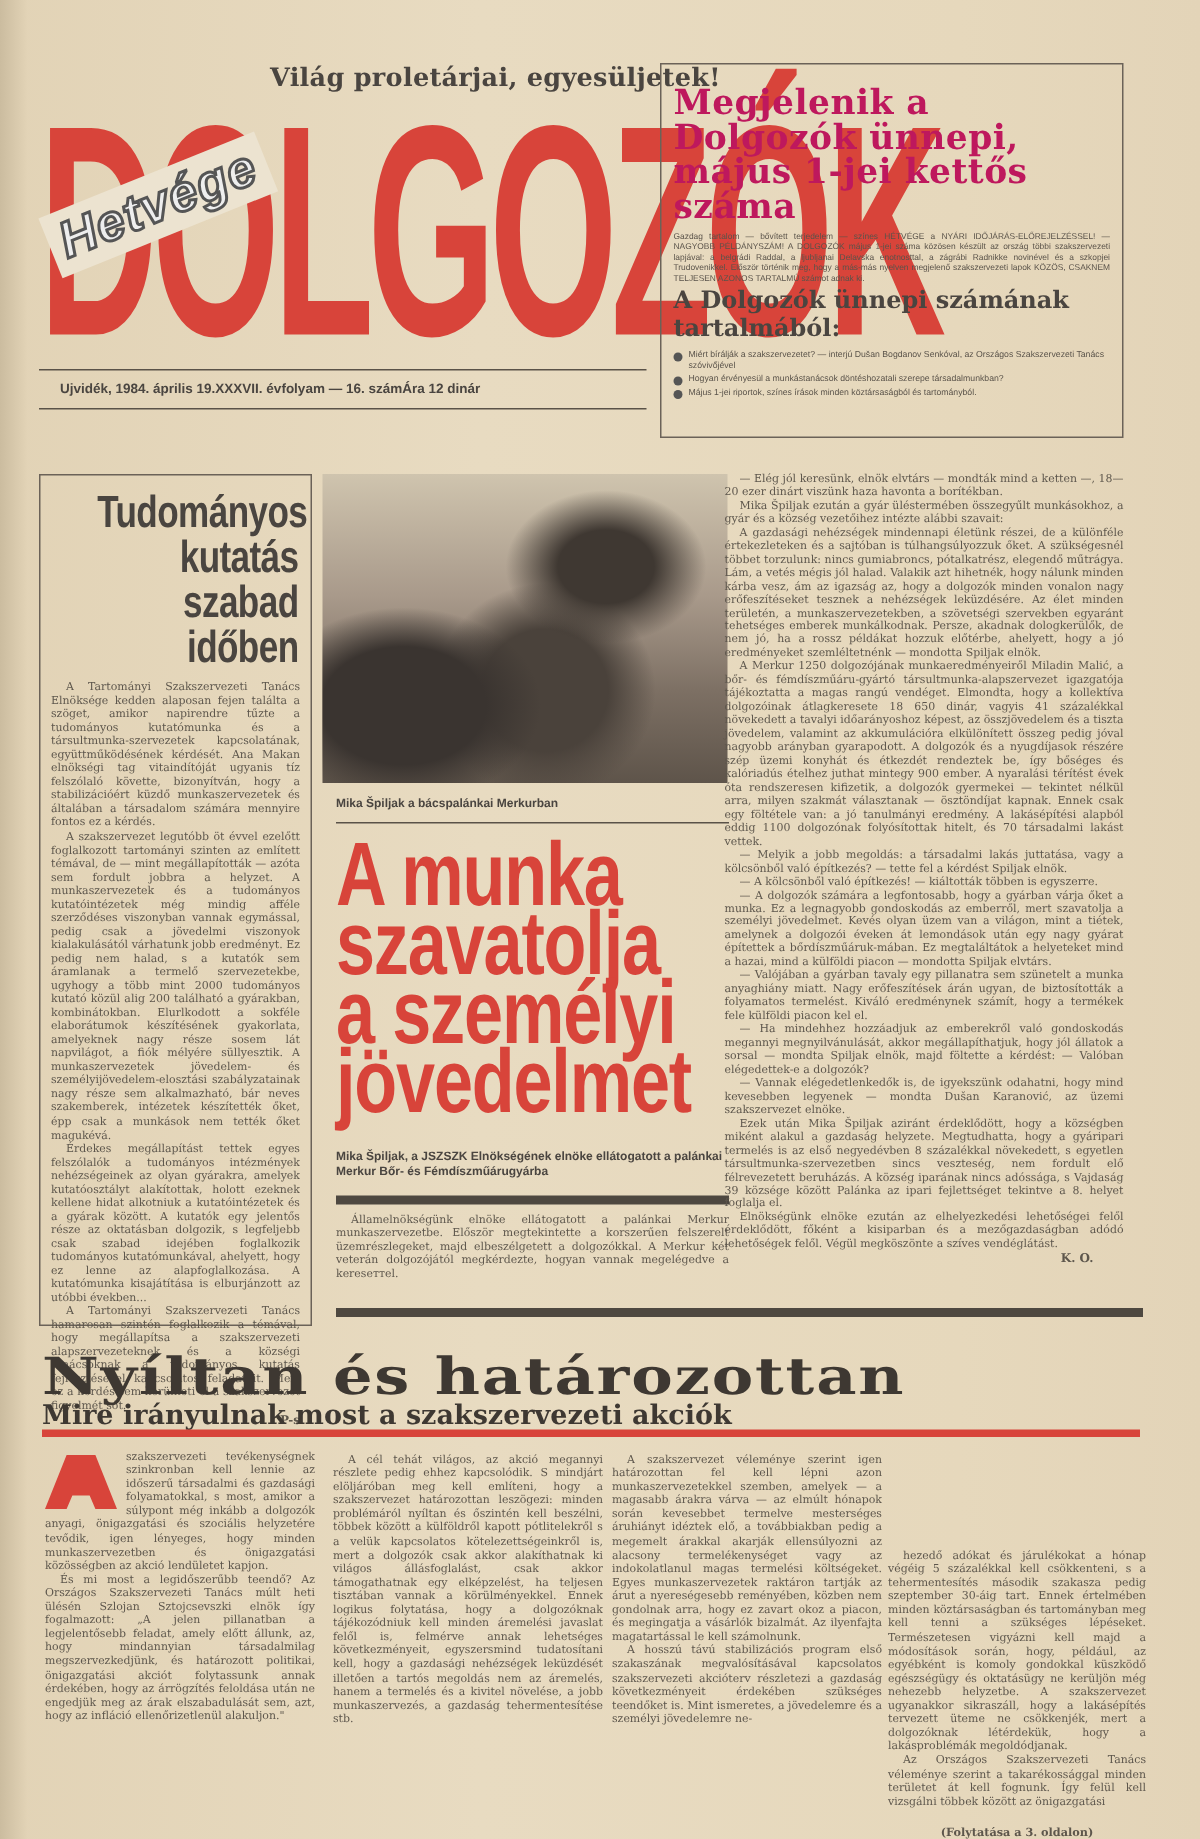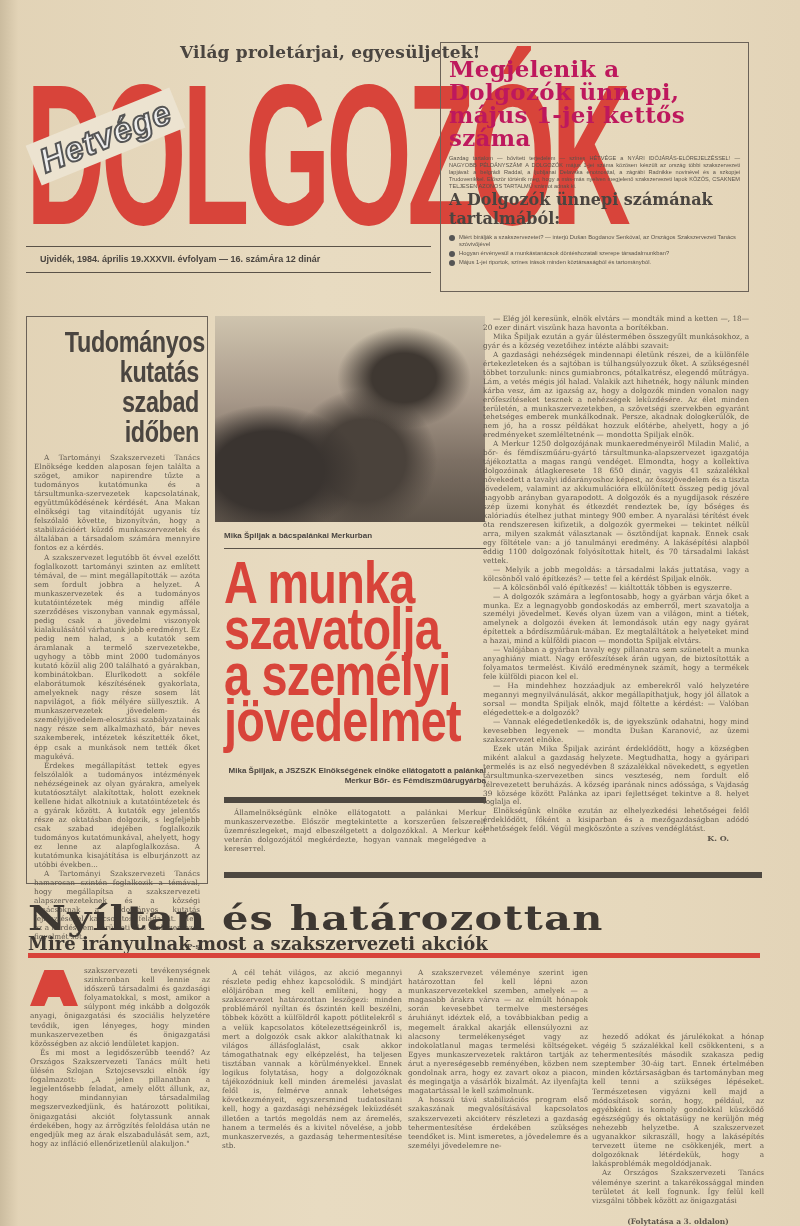--- a/index.html
+++ b/index.html
@@ -40,21 +40,21 @@
   .body6{font-size:7.3px;line-height:9.05px;color:#5d564c;text-align:justify;}
   .body6 p{margin:0;text-indent:10px;}
   .sig{text-align:right;font-weight:bold;font-size:8px;}
   
   .photo{left:215px;top:316px;width:270px;height:206px;
          background:
            radial-gradient(ellipse at 20% 75%,#3a3430 0 18%,transparent 30%),
            radial-gradient(ellipse at 70% 30%,#3f3832 0 12%,transparent 25%),
            radial-gradient(ellipse at 55% 70%,#4a423b 0 20%,transparent 35%),
            linear-gradient(180deg,#cfc4ae 0%,#a8998a 40%,#7d7064 70%,#5e544a 100%);}
-  .caption{font-family:"Liberation Sans",sans-serif;font-weight:bold;font-size:8px;color:#4a4540;text-align:right;}
+  .caption{font-family:"Liberation Sans",sans-serif;font-weight:bold;font-size:8px;color:#4a4540;}
   .redhead{font-family:"Liberation Sans",sans-serif;font-weight:bold;color:#d8443a;font-size:60px;line-height:46px;
            letter-spacing:-1px;}
   .redhead span{display:block;transform:scaleX(0.78);transform-origin:left;white-space:nowrap;}
   .darkbar{height:6px;background:#4e4840;}
   
   .bighead{left:28px;top:898px;font-size:34px;font-weight:bold;color:#3e3832;letter-spacing:1px;
            font-family:"DejaVu Serif",serif;transform:scaleX(1.22);transform-origin:left;}
   .subhead{left:28px;top:933px;font-size:18px;font-weight:bold;color:#3e3832;}
   .redbar{height:5px;background:#d8443a;}
   .dropcap{float:left;width:48px;height:36px;margin:4px 6px 0 0;background:#d8443a;
@@ -126,21 +126,21 @@
 
 <div class="abs body6" style="left:483px;top:300px;width:266px;line-height:8.95px;margin-top:15px;">
   <p>— Elég jól keresünk, elnök elvtárs — mondták mind a ketten —, 18—20 ezer dinárt viszünk haza havonta a borítékban.</p>
   <p>Mika Špiljak ezután a gyár üléstermében összegyűlt munkásokhoz, a gyár és a község vezetőihez intézte alábbi szavait:</p>
   <p>A gazdasági nehézségek mindennapi életünk részei, de a különféle értekezleteken és a sajtóban is túlhangsúlyozzuk őket. A szükségesnél többet torzulunk: nincs gumiabroncs, pótalkatrész, elegendő műtrágya. Lám, a vetés mégis jól halad. Valakik azt hihetnék, hogy nálunk minden kárba vesz, ám az igazság az, hogy a dolgozók minden vonalon nagy erőfeszítéseket tesznek a nehézségek leküzdésére. Az élet minden területén, a munkaszervezetekben, a szövetségi szervekben egyaránt tehetséges emberek munkálkodnak. Persze, akadnak dologkerülők, de nem jó, ha a rossz példákat hozzuk előtérbe, ahelyett, hogy a jó eredményeket szemléltetnénk — mondotta Spiljak elnök.</p>
   <p>A Merkur 1250 dolgozójának munkaeredményeiről Miladin Malić, a bőr- és fémdíszműáru-gyártó társultmunka-alapszervezet igazgatója tájékoztatta a magas rangú vendéget. Elmondta, hogy a kollektíva dolgozóinak átlagkeresete 18 650 dinár, vagyis 41 százalékkal növekedett a tavalyi időarányoshoz képest, az összjövedelem és a tiszta jövedelem, valamint az akkumulációra elkülönített összeg pedig jóval nagyobb arányban gyarapodott. A dolgozók és a nyugdíjasok részére szép üzemi konyhát és étkezdét rendeztek be, így bőséges és kalóriadús ételhez juthat mintegy 900 ember. A nyaralási térítést évek óta rendszeresen kifizetik, a dolgozók gyermekei — tekintet nélkül arra, milyen szakmát választanak — ösztöndíjat kapnak. Ennek csak egy föltétele van: a jó tanulmányi eredmény. A lakásépítési alapból eddig 1100 dolgozónak folyósítottak hitelt, és 70 társadalmi lakást vettek.</p>
   <p>— Melyik a jobb megoldás: a társadalmi lakás juttatása, vagy a kölcsönből való építkezés? — tette fel a kérdést Spiljak elnök.</p>
   <p>— A kölcsönből való építkezés! — kiáltották többen is egyszerre.</p>
   <p>— A dolgozók számára a legfontosabb, hogy a gyárban várja őket a munka. Ez a legnagyobb gondoskodás az emberről, mert szavatolja a személyi jövedelmet. Kevés olyan üzem van a világon, mint a tiétek, amelynek a dolgozói éveken át lemondások után egy nagy gyárat építettek a bőrdíszműáruk-mában. Ez megtaláltátok a helyeteket mind a hazai, mind a külföldi piacon — mondotta Spiljak elvtárs.</p>
   <p>— Valójában a gyárban tavaly egy pillanatra sem szünetelt a munka anyaghiány miatt. Nagy erőfeszítések árán ugyan, de biztosították a folyamatos termelést. Kiváló eredménynek számít, hogy a termékek fele külföldi piacon kel el.</p>
-  <p>— Ha mindehhez hozzáadjuk az emberekről való helyzetére megannyi megnyilvánulását, akkor megállapíthatjuk, hogy jól állatok a sorsal — mondta Spiljak elnök, majd föltette a kérdést: — Valóban elégedettek-e a dolgozók?</p>
+  <p>— Ha mindehhez hozzáadjuk az emberekről való gondoskodás megannyi megnyilvánulását, akkor megállapíthatjuk, hogy jól állatok a sorsal — mondta Spiljak elnök, majd föltette a kérdést: — Valóban elégedettek-e a dolgozók?</p>
   <p>— Vannak elégedetlenkedők is, de igyekszünk odahatni, hogy mind kevesebben legyenek — mondta Dušan Karanović, az üzemi szakszervezet elnöke.</p>
   <p>Ezek után Mika Špiljak aziránt érdeklődött, hogy a községben miként alakul a gazdaság helyzete. Megtudhatta, hogy a gyáripari termelés is az első negyedévben 8 százalékkal növekedett, s egyetlen társultmunka-szervezetben sincs veszteség, nem fordult elő félrevezetett beruházás. A község iparának nincs adóssága, s Vajdaság 39 községe között Palánka az ipari fejlettséget tekintve a 8. helyet foglalja el.</p>
   <p>Elnökségünk elnöke ezután az elhelyezkedési lehetőségei felől érdeklődött, főként a kisiparban és a mezőgazdaságban adódó lehetőségek felől. Végül megköszönte a szíves vendéglátást.</p>
   <div class="sig" style="padding-right:20px;">K. O.</div>
 </div>
 <div class="abs darkbar" style="left:224px;top:872px;width:538px;"></div>
 
 <div class="abs bighead">Nyíltan és határozottan</div>
 <div class="abs subhead">Mire irányulnak most a szakszervezeti akciók</div>
 <div class="abs redbar" style="left:28px;top:953px;width:732px;"></div>
@@ -148,19 +148,19 @@
 <div class="col" style="left:30px;top:966px;width:180px;">
   <div class="dropcap"></div>
   <p style="text-indent:0">szakszervezeti tevékenységnek szinkronban kell lennie az időszerű társadalmi és gazdasági folyamatokkal, s most, amikor a súlypont még inkább a dolgozók anyagi, önigazgatási és szociális helyzetére tevődik, igen lényeges, hogy minden munkaszervezetben és önigazgatási közösségben az akció lendületet kapjon.</p>
   <p>És mi most a legidőszerűbb teendő? Az Országos Szakszervezeti Tanács múlt heti ülésén Szlojan Sztojcsevszki elnök így fogalmazott: „A jelen pillanatban a legjelentősebb feladat, amely előtt állunk, az, hogy mindannyian társadalmilag megszervezkedjünk, és határozott politikai, önigazgatási akciót folytassunk annak érdekében, hogy az árrögzítés feloldása után ne engedjük meg az árak elszabadulását sem, azt, hogy az infláció ellenőrizetlenül alakuljon."</p>
 </div>
 <div class="col" style="left:222px;top:968px;width:180px;">
   <p>A cél tehát világos, az akció megannyi részlete pedig ehhez kapcsolódik. S mindjárt elöljáróban meg kell említeni, hogy a szakszervezet határozottan leszögezi: minden problémáról nyíltan és őszintén kell beszélni, többek között a külföldről kapott pótlitelekről s a velük kapcsolatos kötelezettségeinkről is, mert a dolgozók csak akkor alakíthatnak ki világos állásfoglalást, csak akkor támogathatnak egy elképzelést, ha teljesen tisztában vannak a körülményekkel. Ennek logikus folytatása, hogy a dolgozóknak tájékozódniuk kell minden áremelési javaslat felől is, felmérve annak lehetséges következményeit, egyszersmind tudatosítani kell, hogy a gazdasági nehézségek leküzdését illetően a tartós megoldás nem az áremelés, hanem a termelés és a kivitel növelése, a jobb munkaszervezés, a gazdaság tehermentesítése stb.</p>
 </div>
 <div class="col" style="left:408px;top:968px;width:180px;">
   <p>A szakszervezet véleménye szerint igen határozottan fel kell lépni azon munkaszervezetekkel szemben, amelyek — a magasabb árakra várva — az elmúlt hónapok során kevesebbet termelve mesterséges áruhiányt idéztek elő, a továbbiakban pedig a megemelt árakkal akarják ellensúlyozni az alacsony termelékenységet vagy az indokolatlanul magas termelési költségeket. Egyes munkaszervezetek raktáron tartják az árut a nyereségesebb reményében, közben nem gondolnak arra, hogy ez zavart okoz a piacon, és megingatja a vásárlók bizalmát. Az ilyenfajta magatartással le kell számolnunk.</p>
-  <p>A hosszú távú stabilizációs program első szakaszának megvalósításával kapcsolatos szakszervezeti akcióterv részletezi a gazdaság tehermentesítése érdekében szükséges teendőket is. Mint ismeretes, a jövedelemre és a személyi jövedelemre ne-</p>
+  <p>A hosszú távú stabilizációs program első szakaszának megvalósításával kapcsolatos szakszervezeti akcióterv részletezi a gazdaság következményeit érdekében szükséges teendőket is. Mint ismeretes, a jövedelemre és a személyi jövedelemre ne-</p>
 </div>
 <div class="col" style="left:592px;top:1012px;width:172px;margin-top:20px;">
   <p>hezedő adókat és járulékokat a hónap végéig 5 százalékkal kell csökkenteni, s a tehermentesítés második szakasza pedig szeptember 30-áig tart. Ennek értelmében minden köztársaságban és tartományban meg kell tenni a szükséges lépéseket. Természetesen vigyázni kell majd a módosítások során, hogy, például, az egyébként is komoly gondokkal küszködő egészségügy és oktatásügy ne kerüljön még nehezebb helyzetbe. A szakszervezet ugyanakkor sikraszáll, hogy a lakásépítés tervezett üteme ne csökkenjék, mert a dolgozóknak létérdekük, hogy a lakásproblémák megoldódjanak.</p>
   <p>Az Országos Szakszervezeti Tanács véleménye szerint a takarékossággal minden területet át kell fognunk. Így felül kell vizsgálni többek között az önigazgatási</p>
   <div style="text-align:center;font-weight:bold;margin-top:12px;font-size:7.5px;">(Folytatása a 3. oldalon)</div>
 </div>
 
 </body></html>

